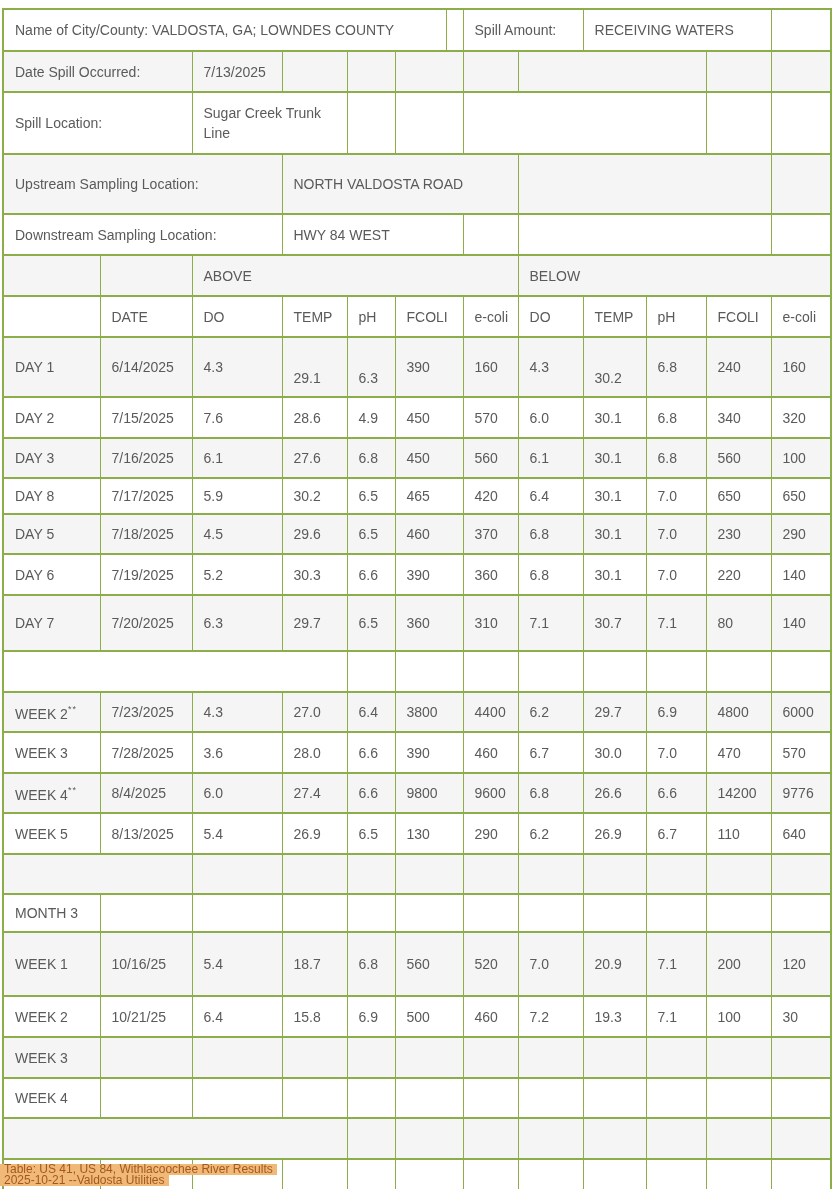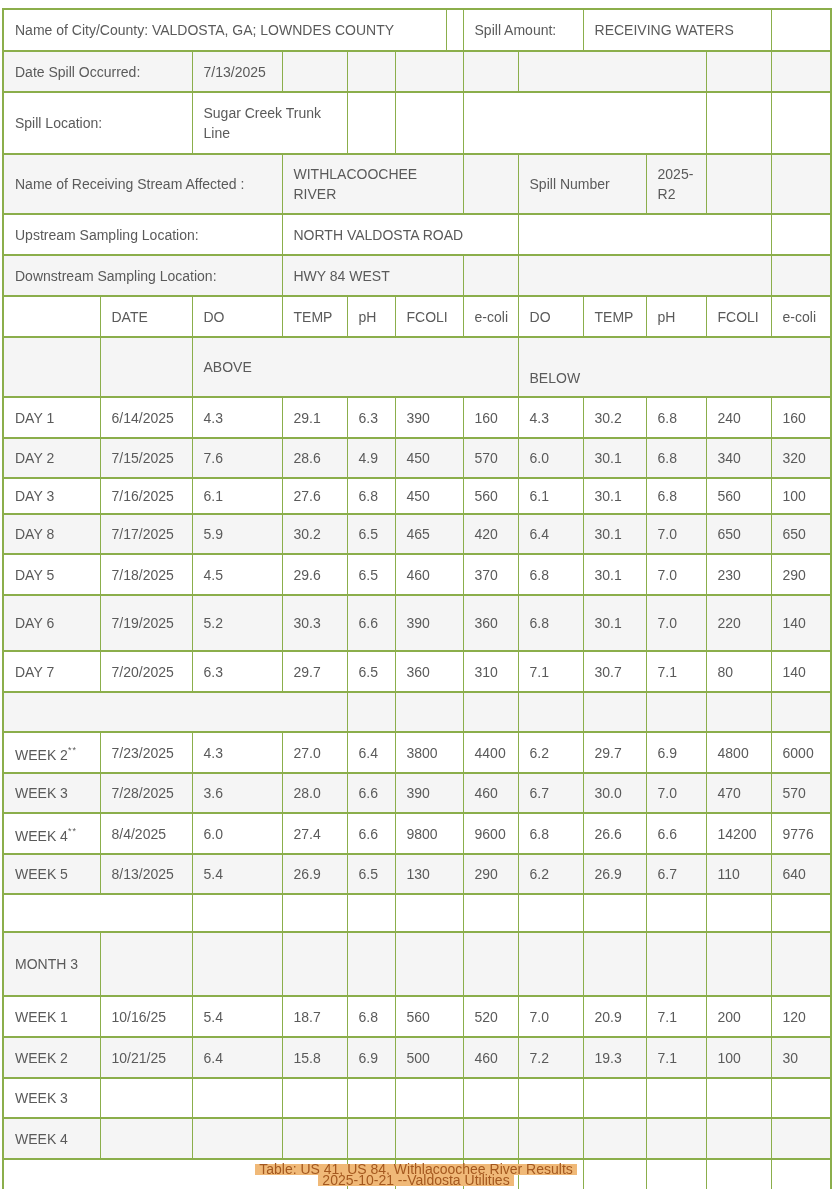--- a/index.html
+++ b/index.html
@@ -48,22 +48,21 @@
   
   tr:nth-child(8) td:nth-child(4),
   tr:nth-child(8) td:nth-child(5),
   tr:nth-child(8) td:nth-child(9) { padding-top: 24px; }
   tr:nth-child(22) td:first-child { }
 
   .caption {
     position: absolute;
     left: 0; right: 0;
     top: 1164px;
-    text-align: center;
-    font-size: 14px;
+    font-size: 12px;
     line-height: 11px;
     color: #a4581f;
     z-index: 5;
   }
   .caption .cap-line {
     display: inline-block;
     background: #f0b978;
     padding: 0 4px;
   }
 </style>
@@ -106,61 +105,52 @@
       </tr>
       <tr data-name="spill-location-row">
         <td data-name="spill-location-label" colspan="2">Spill Location:</td>
         <td data-name="spill-location-value" colspan="2">Sugar Creek Trunk Line</td>
         <td data-name="empty-cell"></td>
         <td data-name="empty-cell" colspan="2"></td>
         <td data-name="empty-cell" colspan="4"></td>
         <td data-name="empty-cell"></td>
         <td data-name="empty-cell"></td>
       </tr>
-      <tr data-name="receiving-stream-row">
-        <td data-name="receiving-stream-label" colspan="3">Name of Receiving Stream Affected :</td>
-        <td data-name="receiving-stream-value" colspan="4">WITHLACOOCHEE RIVER</td>
-        <td data-name="empty-cell"></td>
-        <td data-name="spill-number-label" colspan="2">Spill Number</td>
-        <td data-name="spill-number-value">2025-R2</td>
-        <td data-name="empty-cell"></td>
-        <td data-name="empty-cell"></td>
-      </tr>
       <tr data-name="upstream-location-row">
         <td data-name="upstream-location-label" colspan="3">Upstream Sampling Location:</td>
         <td data-name="upstream-location-value" colspan="5">NORTH VALDOSTA ROAD</td>
         <td data-name="empty-cell" colspan="4"></td>
         <td data-name="empty-cell"></td>
       </tr>
       <tr data-name="downstream-location-row">
         <td data-name="downstream-location-label" colspan="3">Downstream Sampling Location:</td>
         <td data-name="downstream-location-value" colspan="4">HWY 84 WEST</td>
         <td data-name="empty-cell"></td>
         <td data-name="empty-cell" colspan="4"></td>
         <td data-name="empty-cell"></td>
+      </tr>
+      <tr data-name="section-header-row">
+        <td data-name="empty-cell"></td>
+        <td data-name="empty-cell"></td>
+        <td data-name="above-section-header" colspan="6">ABOVE</td>
+        <td data-name="below-section-header" colspan="5">BELOW</td>
       </tr>
       <tr data-name="column-header-row">
         <td data-name="empty-cell"></td>
         <td data-name="column-header-date">DATE</td>
         <td data-name="column-header-do-above">DO</td>
         <td data-name="column-header-temp-above">TEMP</td>
         <td data-name="column-header-ph-above">pH</td>
         <td data-name="column-header-fcoli-above" colspan="2">FCOLI</td>
         <td data-name="column-header-ecoli-above">e-coli</td>
         <td data-name="column-header-do-below">DO</td>
         <td data-name="column-header-temp-below">TEMP</td>
         <td data-name="column-header-ph-below">pH</td>
         <td data-name="column-header-fcoli-below">FCOLI</td>
         <td data-name="column-header-ecoli-below">e-coli</td>
-      </tr>
-      <tr data-name="section-header-row">
-        <td data-name="empty-cell"></td>
-        <td data-name="empty-cell"></td>
-        <td data-name="above-section-header" colspan="6">ABOVE</td>
-        <td data-name="below-section-header" colspan="5">BELOW</td>
       </tr>
       <tr data-name="data-row-day-1">
         <td data-name="row-label">DAY 1</td>
         <td data-name="table-cell">6/14/2025</td>
         <td data-name="table-cell">4.3</td>
         <td data-name="table-cell">29.1</td>
         <td data-name="table-cell">6.3</td>
         <td data-name="table-cell" colspan="2">390</td>
         <td data-name="table-cell">160</td>
         <td data-name="table-cell">4.3</td>

